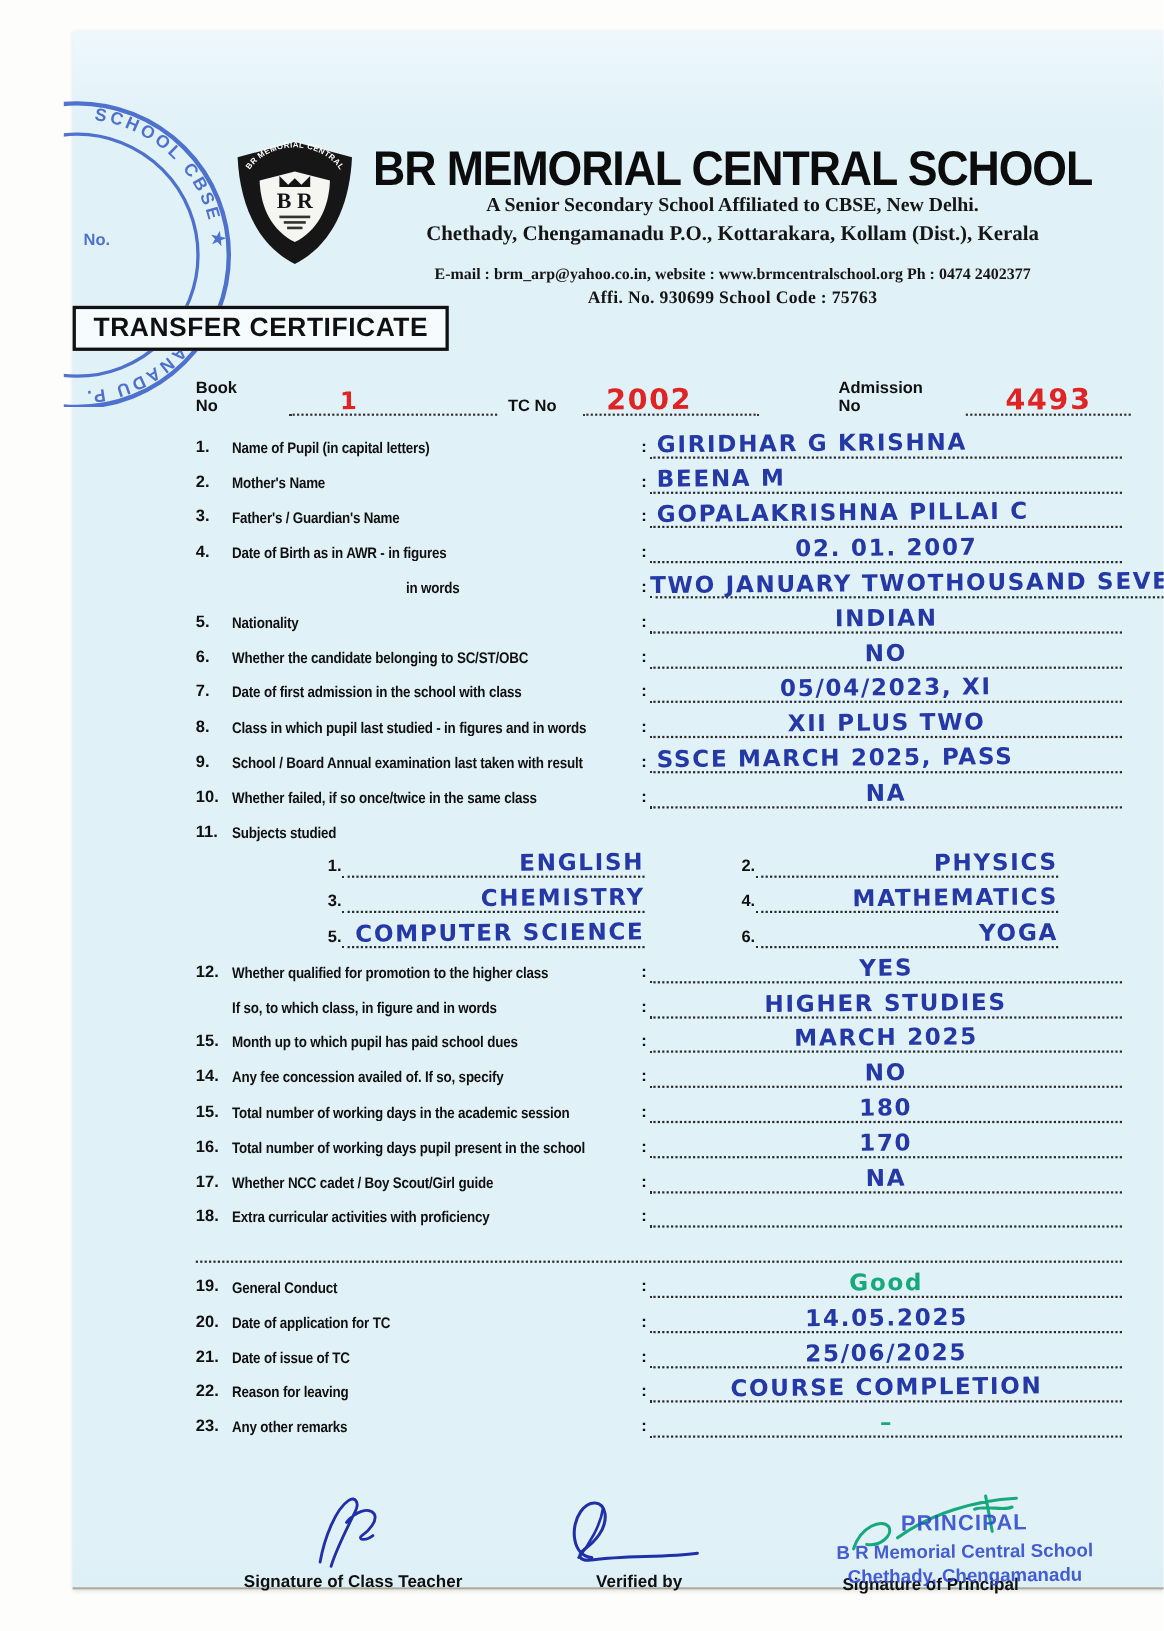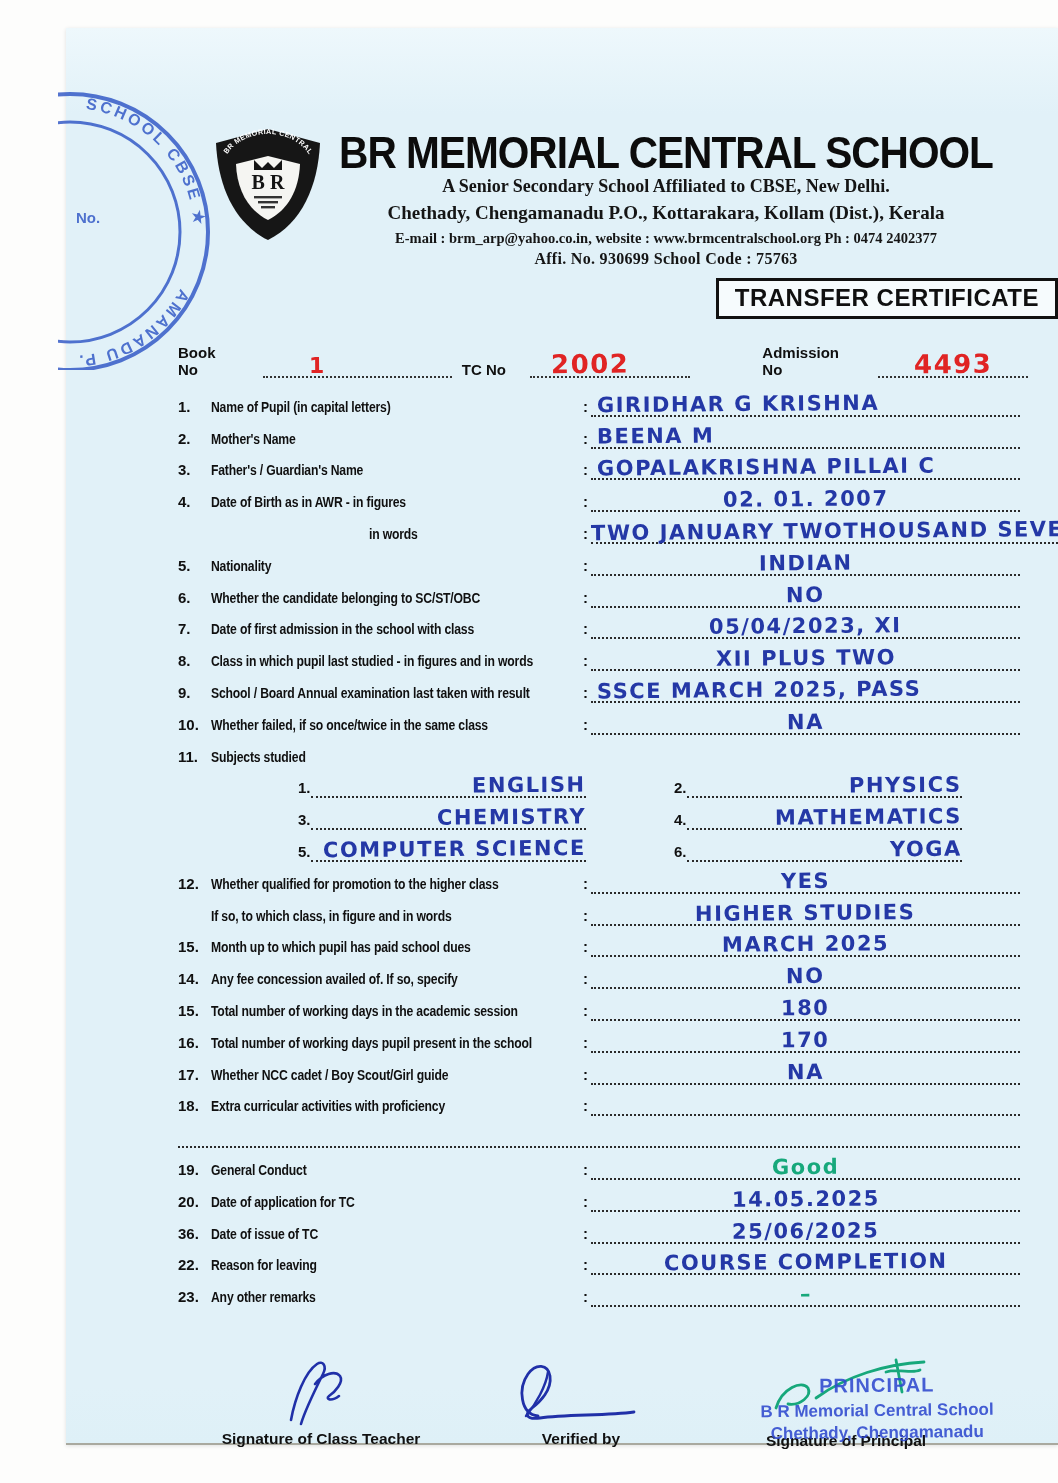--- a/index.html
+++ b/index.html
@@ -16,24 +16,24 @@
   }
 
   
   .logo { position:absolute; left:146px; top:98px; width:112px; height:118px; }
   .hdr { position:absolute; left:250px; top:100px; width:700px; text-align:center; }
   .school-name { font-size:41px; font-weight:bold; letter-spacing:-1px; color:#0c0c0c;
                  transform:scale(0.99,1.08); transform-origin:center top; white-space:nowrap; }
   .hdr-serif { font-family:"Liberation Serif", serif; font-weight:bold; color:#151515; }
   .addr { font-size:19px; margin-top:5px; }
   .affil { font-size:18px; margin-top:1px; }
-  .contact { font-size:14.5px; margin-top:6px; }
+  .contact { font-size:14.5px; margin-top:18px; }
   .affino { font-size:16px; margin-top:3px; letter-spacing:.3px; }
 
-  .tc-titlewrap { position:absolute; left:0; top:250px; width:992px; text-align:right; }
+  .tc-titlewrap { position:absolute; left:0; top:250px; width:992px; text-align:left; }
   .tc-title { display:inline-block; border:3px solid #111; padding:3px 16px 4px;
               font-size:24px; font-weight:bold; letter-spacing:.5px; background:#f6fbfd; }
 
   
   .meta { position:absolute; left:112px; top:316px; width:850px; display:flex; font-weight:bold; font-size:15px; }
   .meta-item { display:flex; align-items:flex-end;gap:24px; }
   .meta-line { border-bottom:2px dotted #333; text-align:center; position:relative; }
   .hand { font-family:"DejaVu Sans", sans-serif; font-weight:bold; letter-spacing:1.5px;
           color:#2438a6; display:inline-block; transform:rotate(-.5deg); }
   .hand-red { color:#e02424; }
@@ -418,21 +418,21 @@
     <span class="row-label"><span class="cond">Date of application for TC</span></span>
     <span class="row-ans">
       <span class="colon">:</span>
       <span class="ans-line">
         <span class="hand">14.05.2025</span>
       </span>
     </span>
   </div>
 
   <div class="row">
-    <span class="row-no">36.</span>
+    <span class="row-no">21.</span>
     <span class="row-label"><span class="cond">Date of issue of TC</span></span>
     <span class="row-ans">
       <span class="colon">:</span>
       <span class="ans-line">
         <span class="hand">25/06/2025</span>
       </span>
     </span>
   </div>
 
   <div class="row">

